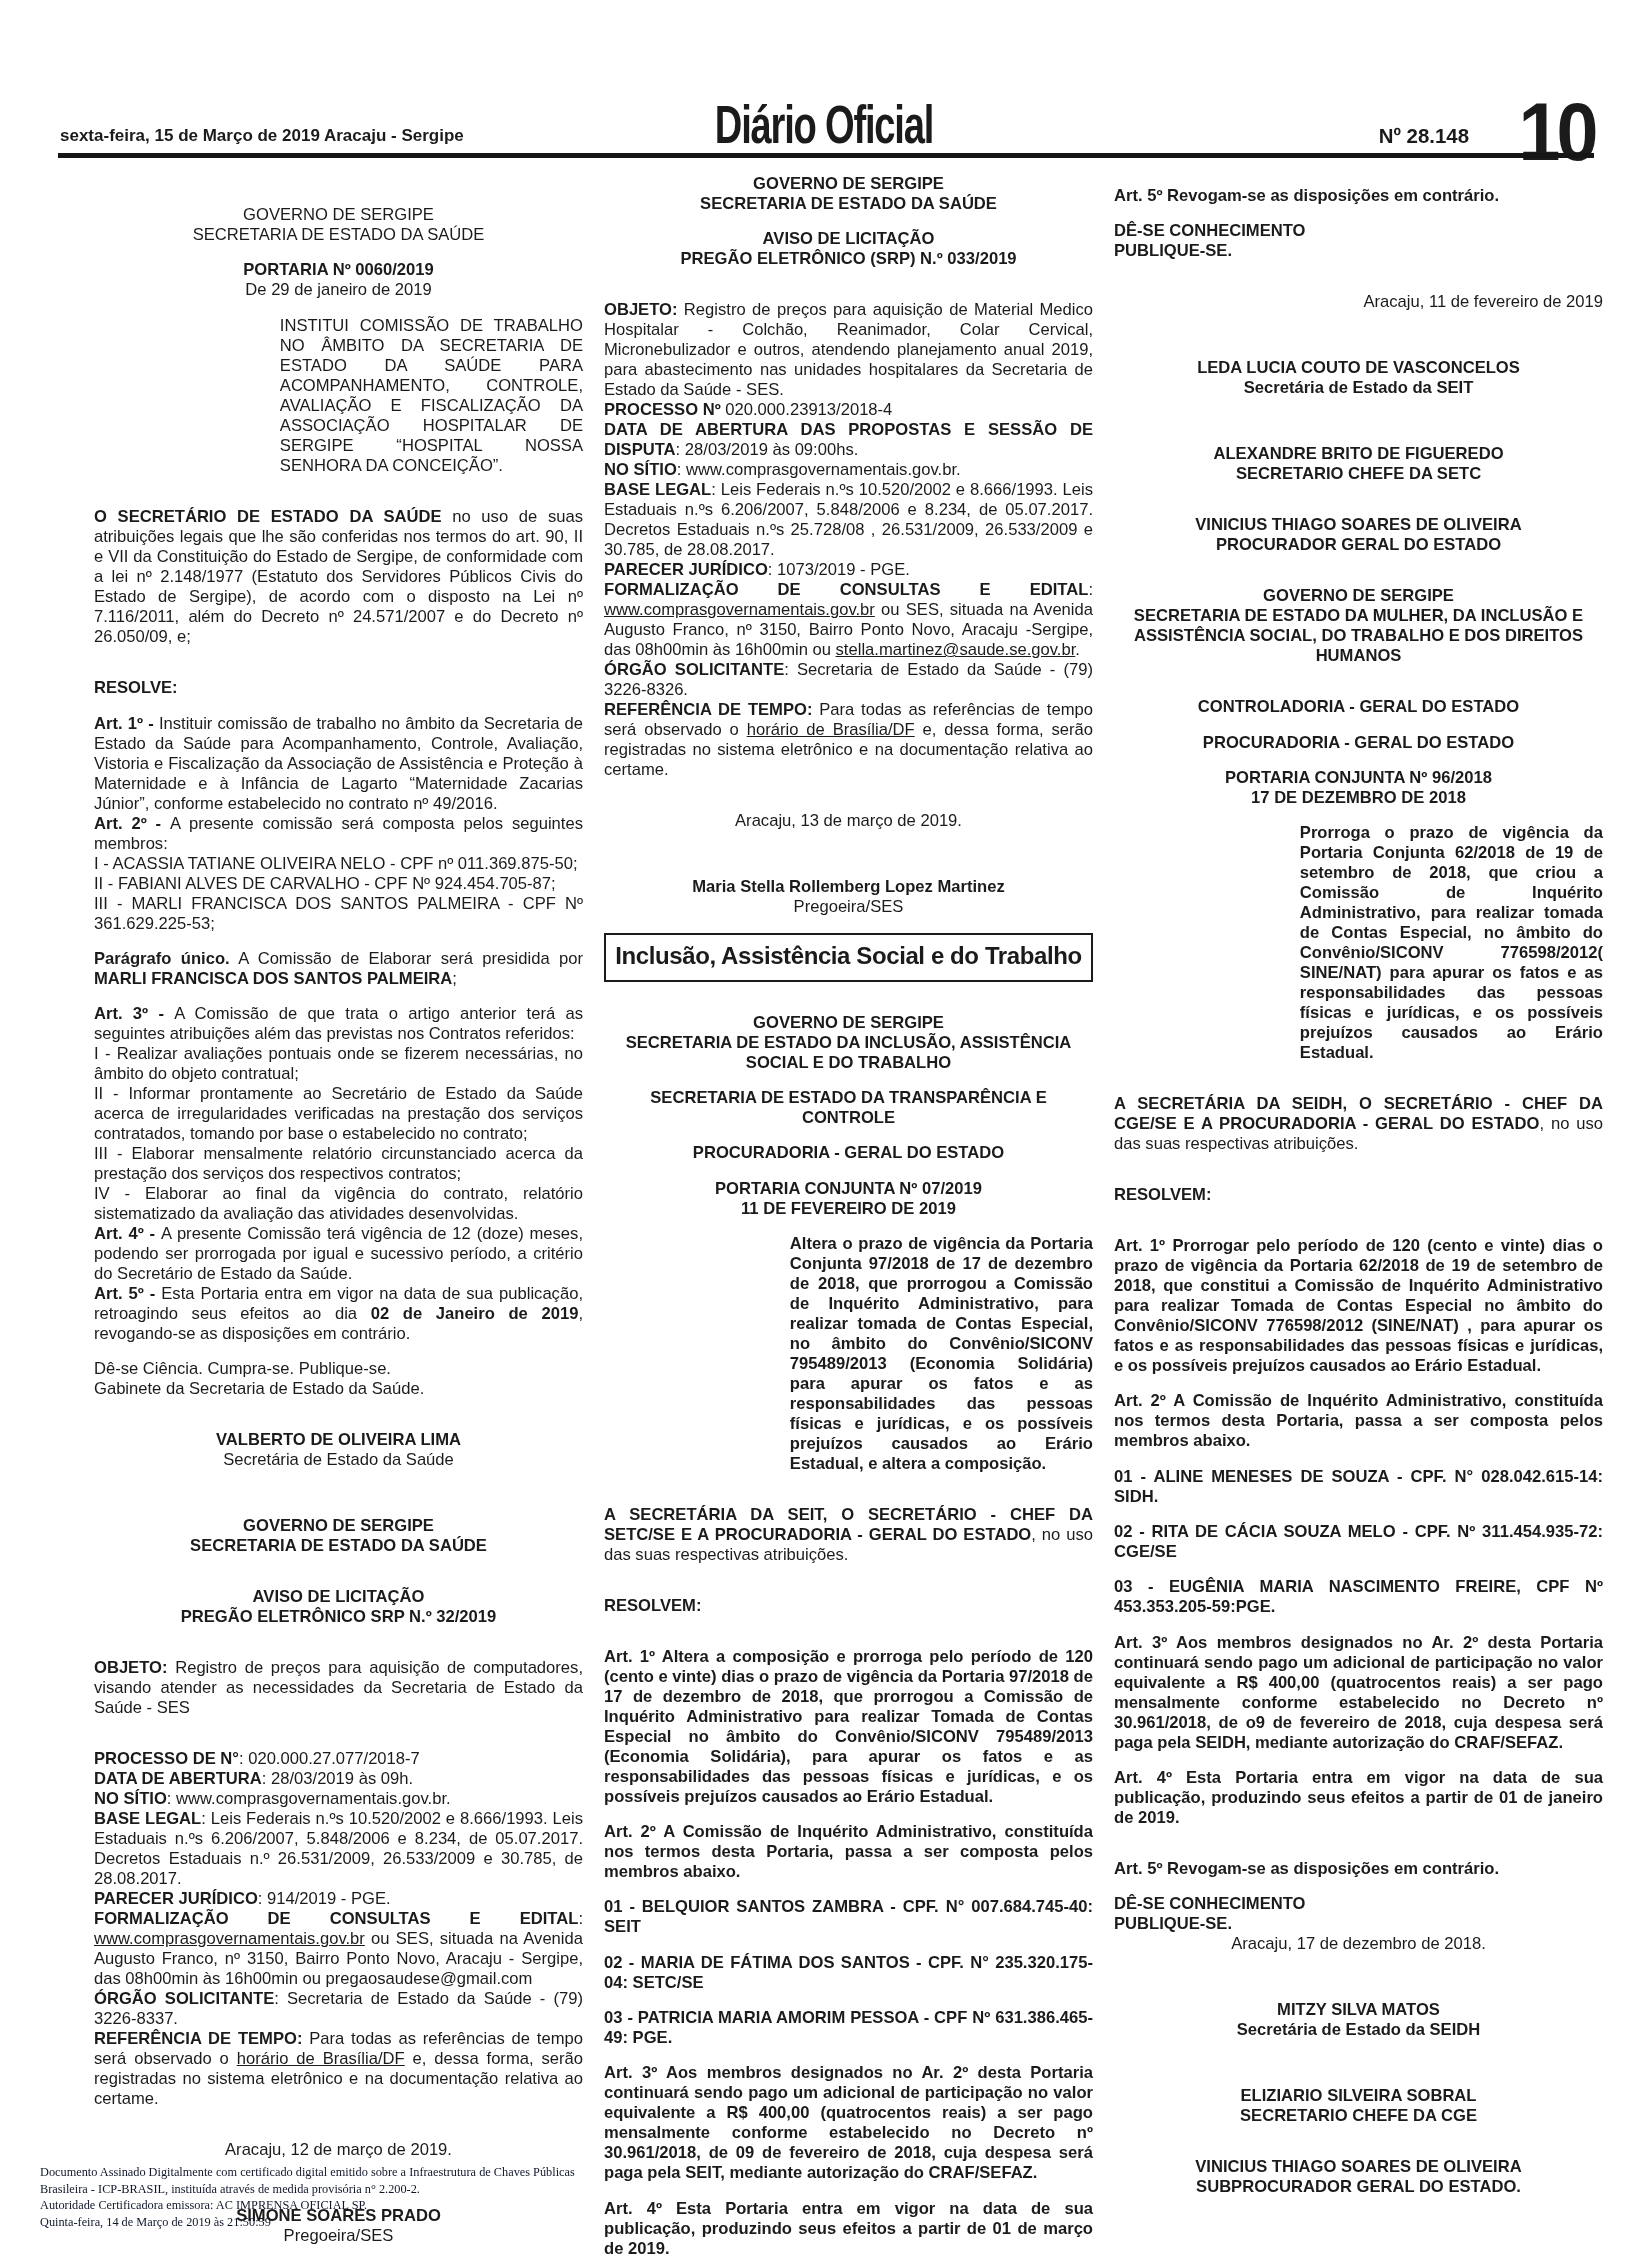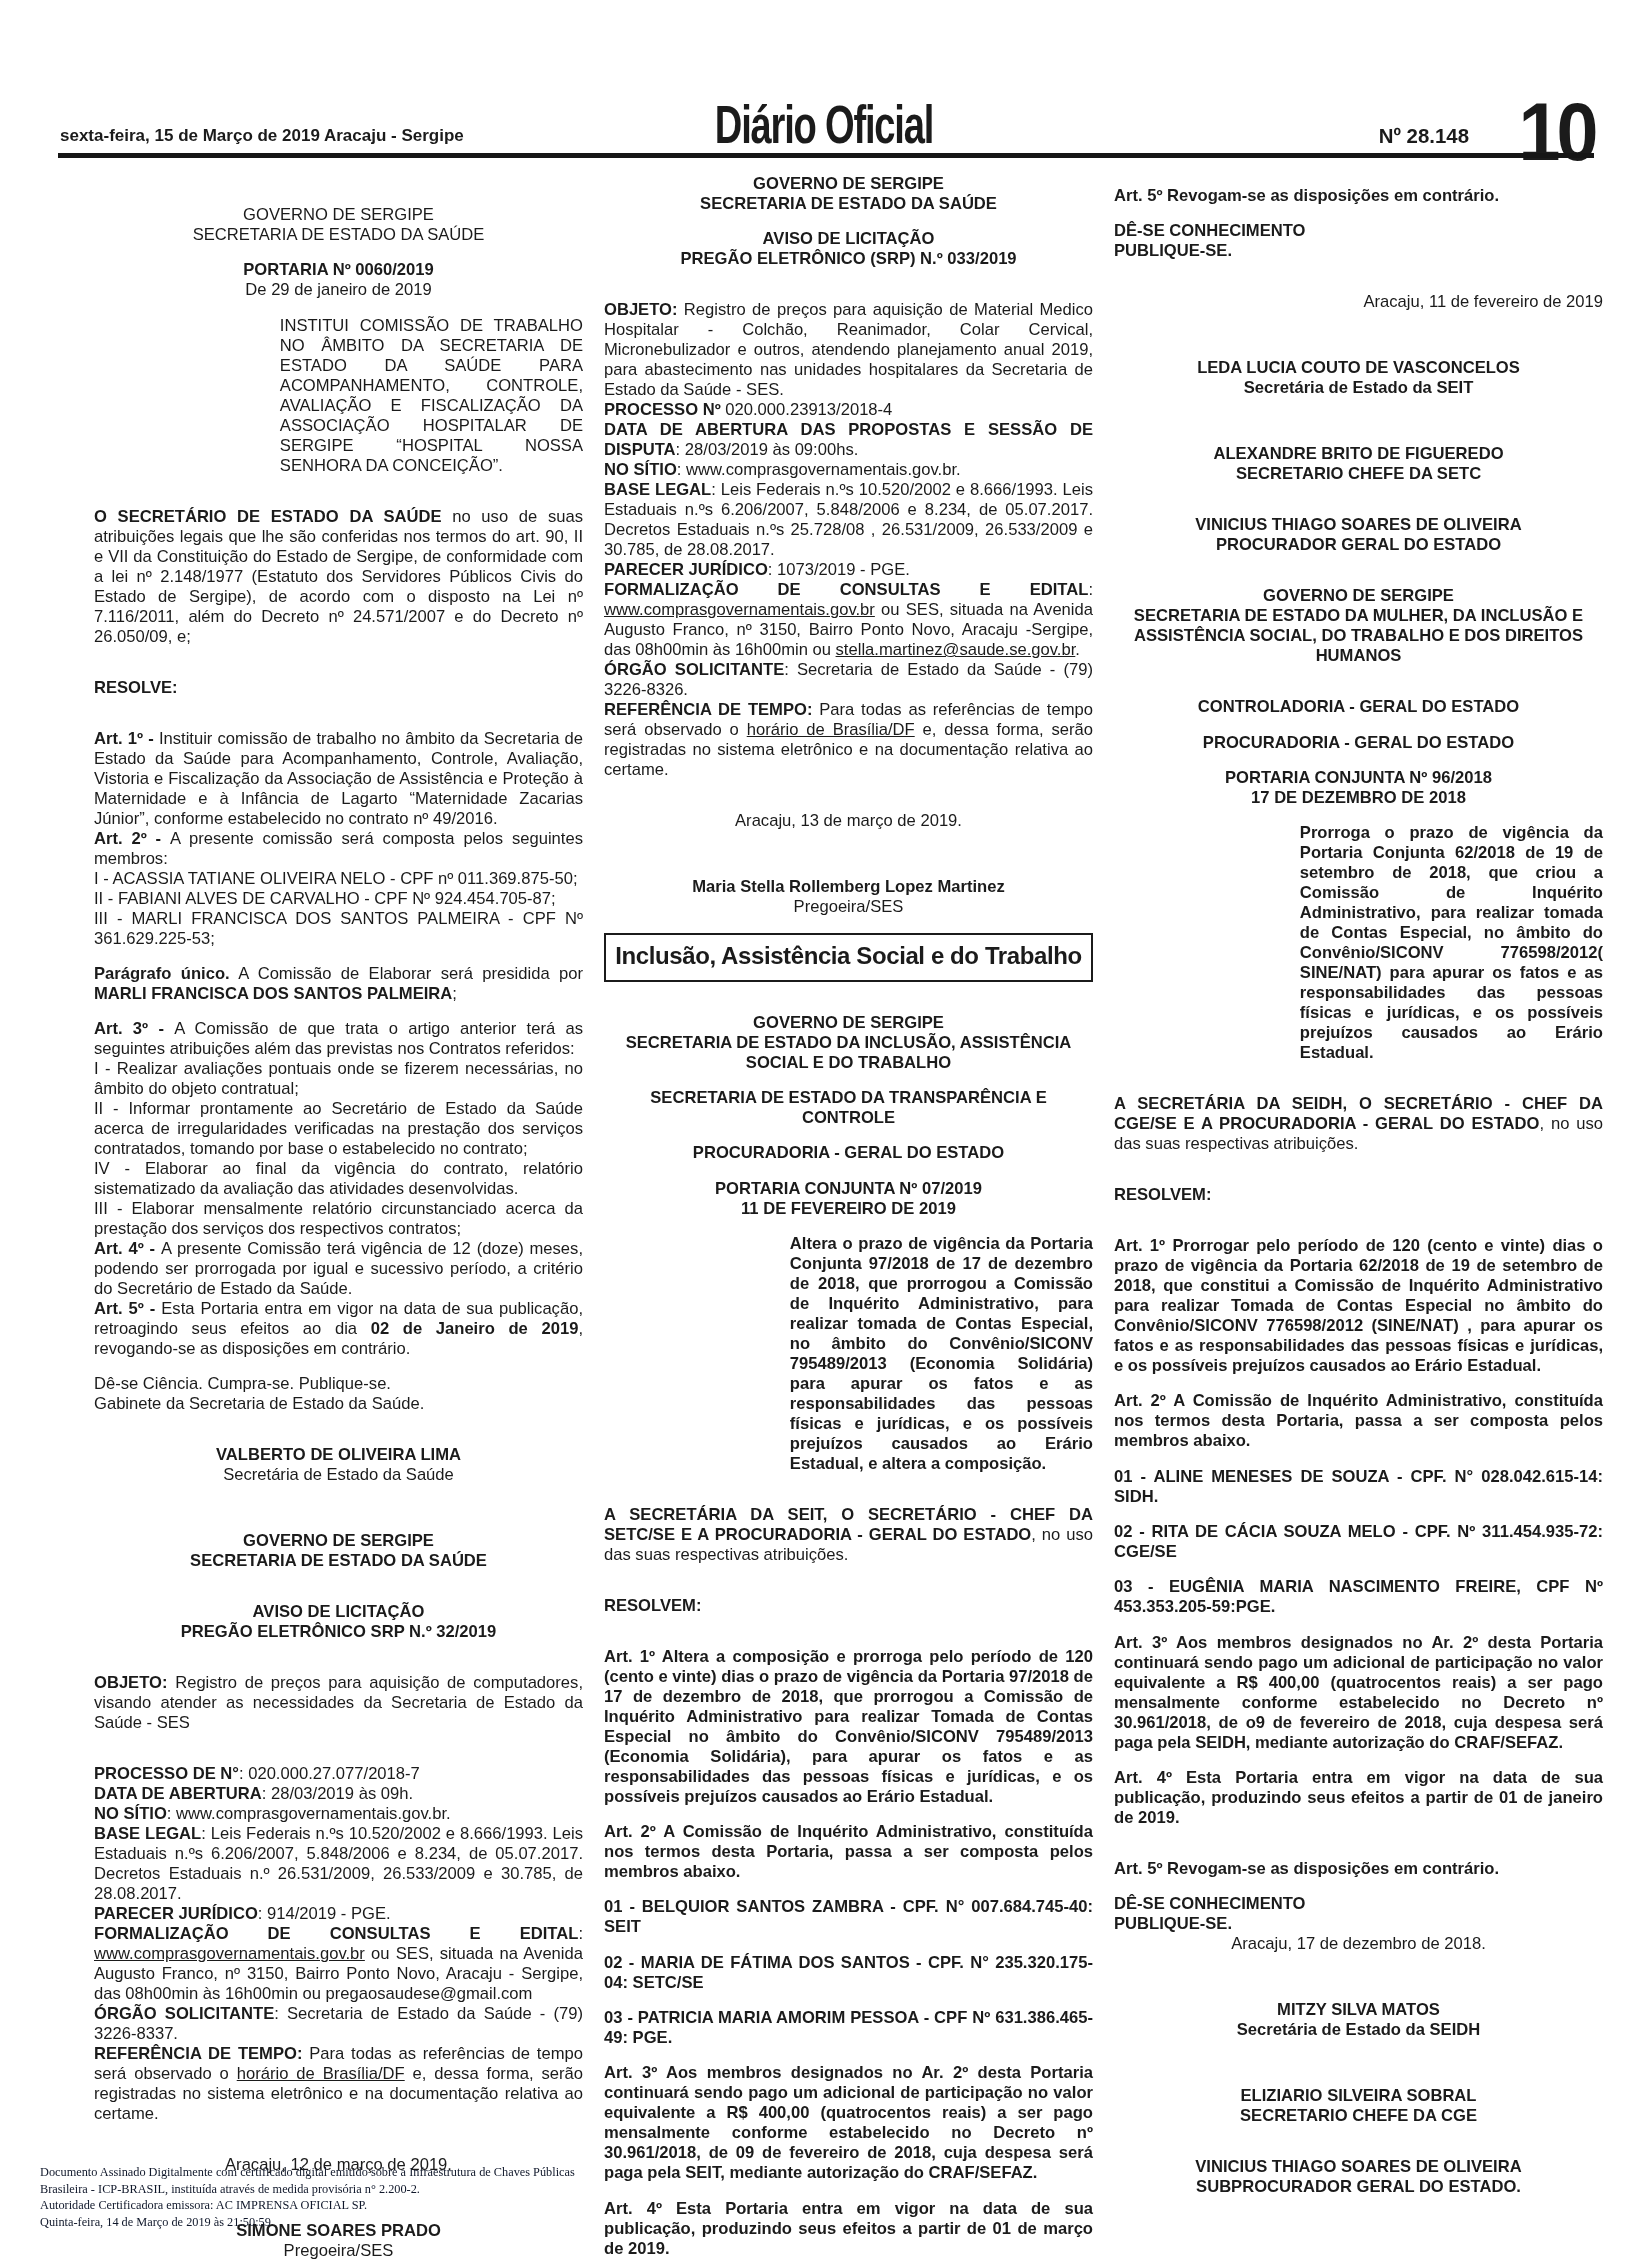--- a/index.html
+++ b/index.html
@@ -69,31 +69,31 @@
 </div>
 
 <div class="cols">
   <div class="col col-1" id="col1">
       <div class="blk c"><span>GOVERNO DE SERGIPE</span><br><span>SECRETARIA DE ESTADO DA SAÚDE</span></div>
       <div class="blk cb" style="margin-top: 15.3px;"><span>PORTARIA Nº 0060/2019</span></div>
       <div class="blk c"><span>De 29 de janeiro de 2019</span></div>
       <div class="blk em" style="margin-top: 15.3px;"><span>INSTITUI COMISSÃO DE TRABALHO NO ÂMBITO DA SECRETARIA DE ESTADO DA SAÚDE PARA ACOMPANHAMENTO, CONTROLE, AVALIAÇÃO E FISCALIZAÇÃO DA ASSOCIAÇÃO HOSPITALAR DE SERGIPE “HOSPITAL NOSSA SENHORA DA CONCEIÇÃO”.</span></div>
       <div class="blk p" style="margin-top: 31px;"><span class="b">O SECRETÁRIO DE ESTADO DA SAÚDE</span><span> no uso de suas atribuições legais que lhe são conferidas nos termos do art. 90, II e VII da Constituição do Estado de Sergipe, de conformidade com a lei nº 2.148/1977 (Estatuto dos Servidores Públicos Civis do Estado de Sergipe), de acordo com o disposto na Lei nº 7.116/2011, além do Decreto nº 24.571/2007 e do Decreto nº 26.050/09, e;</span></div>
       <div class="blk pb" style="margin-top: 31px;"><span>RESOLVE:</span></div>
-      <div class="blk p" style="margin-top: 31px;"><span class="b">Art. 1º - </span><span>Instituir comissão de trabalho no âmbito da Secretaria de Estado da Saúde para Acompanhamento, Controle, Avaliação, Vistoria e Fiscalização da Associação de Assistência e Proteção à Maternidade e à Infância de Lagarto “Maternidade Zacarias Júnior”, conforme estabelecido no contrato nº 49/2016.</span></div>
+      <div class="blk p" style="margin-top: 16px;"><span class="b">Art. 1º - </span><span>Instituir comissão de trabalho no âmbito da Secretaria de Estado da Saúde para Acompanhamento, Controle, Avaliação, Vistoria e Fiscalização da Associação de Assistência e Proteção à Maternidade e à Infância de Lagarto “Maternidade Zacarias Júnior”, conforme estabelecido no contrato nº 49/2016.</span></div>
       <div class="blk p"><span class="b">Art. 2º - </span><span>A presente comissão será composta pelos seguintes membros:</span></div>
       <div class="blk p"><span>I - ACASSIA TATIANE OLIVEIRA NELO - CPF nº 011.369.875-50;</span></div>
       <div class="blk p"><span>II - FABIANI ALVES DE CARVALHO - CPF Nº 924.454.705-87;</span></div>
       <div class="blk p"><span>III - MARLI FRANCISCA DOS SANTOS PALMEIRA - CPF Nº 361.629.225-53;</span></div>
       <div class="blk p" style="margin-top: 15.3px;"><span class="b">Parágrafo único.</span><span> A Comissão de Elaborar será presidida por </span><span class="b">MARLI FRANCISCA DOS SANTOS PALMEIRA</span><span>;</span></div>
       <div class="blk p" style="margin-top: 15.3px;"><span class="b">Art. 3º - </span><span>A Comissão de que trata o artigo anterior terá as seguintes atribuições além das previstas nos Contratos referidos:</span></div>
       <div class="blk p"><span>I - Realizar avaliações pontuais onde se fizerem necessárias, no âmbito do objeto contratual;</span></div>
       <div class="blk p"><span>II - Informar prontamente ao Secretário de Estado da Saúde acerca de irregularidades verificadas na prestação dos serviços contratados, tomando por base o estabelecido no contrato;</span></div>
+      <div class="blk p"><span>III - Elaborar mensalmente relatório circunstanciado acerca da prestação dos serviços dos respectivos contratos;</span></div>
       <div class="blk p"><span>IV - Elaborar ao final da vigência do contrato, relatório sistematizado da avaliação das atividades desenvolvidas.</span></div>
-      <div class="blk p"><span>III - Elaborar mensalmente relatório circunstanciado acerca da prestação dos serviços dos respectivos contratos;</span></div>
       <div class="blk p"><span class="b">Art. 4º - </span><span>A presente Comissão terá vigência de 12 (doze) meses, podendo ser prorrogada por igual e sucessivo período, a critério do Secretário de Estado da Saúde.</span></div>
       <div class="blk p"><span class="b">Art. 5º - </span><span>Esta Portaria entra em vigor na data de sua publicação, retroagindo seus efeitos ao dia </span><span class="b">02 de Janeiro de 2019</span><span>, revogando-se as disposições em contrário.</span></div>
       <div class="blk p" style="margin-top: 15.3px;"><span>Dê-se Ciência. Cumpra-se. Publique-se.</span><br><span>Gabinete da Secretaria de Estado da Saúde.</span></div>
       <div class="blk c" style="margin-top: 31px;"><span class="b">VALBERTO DE OLIVEIRA LIMA</span><span></span><br><span>Secretária de Estado da Saúde</span></div>
       <div class="blk cb" style="margin-top: 46px;"><span>GOVERNO DE SERGIPE</span><br><span>SECRETARIA DE ESTADO DA SAÚDE</span></div>
       <div class="blk cb" style="margin-top: 31px;"><span>AVISO DE LICITAÇÃO</span><br><span>PREGÃO ELETRÔNICO SRP N.º 32/2019</span></div>
       <div class="blk p" style="margin-top: 31px;"><span class="b">OBJETO: </span><span>Registro de preços para aquisição de computadores, visando atender as necessidades da Secretaria de Estado da Saúde - SES</span></div>
       <div class="blk p" style="margin-top: 31px;"><span class="b">PROCESSO DE N°</span><span>: 020.000.27.077/2018-7</span></div>
       <div class="blk p"><span class="b">DATA DE ABERTURA</span><span>: 28/03/2019 às 09h.</span></div>
       <div class="blk p"><span class="b">NO SÍTIO</span><span>: www.comprasgovernamentais.gov.br.</span></div>

